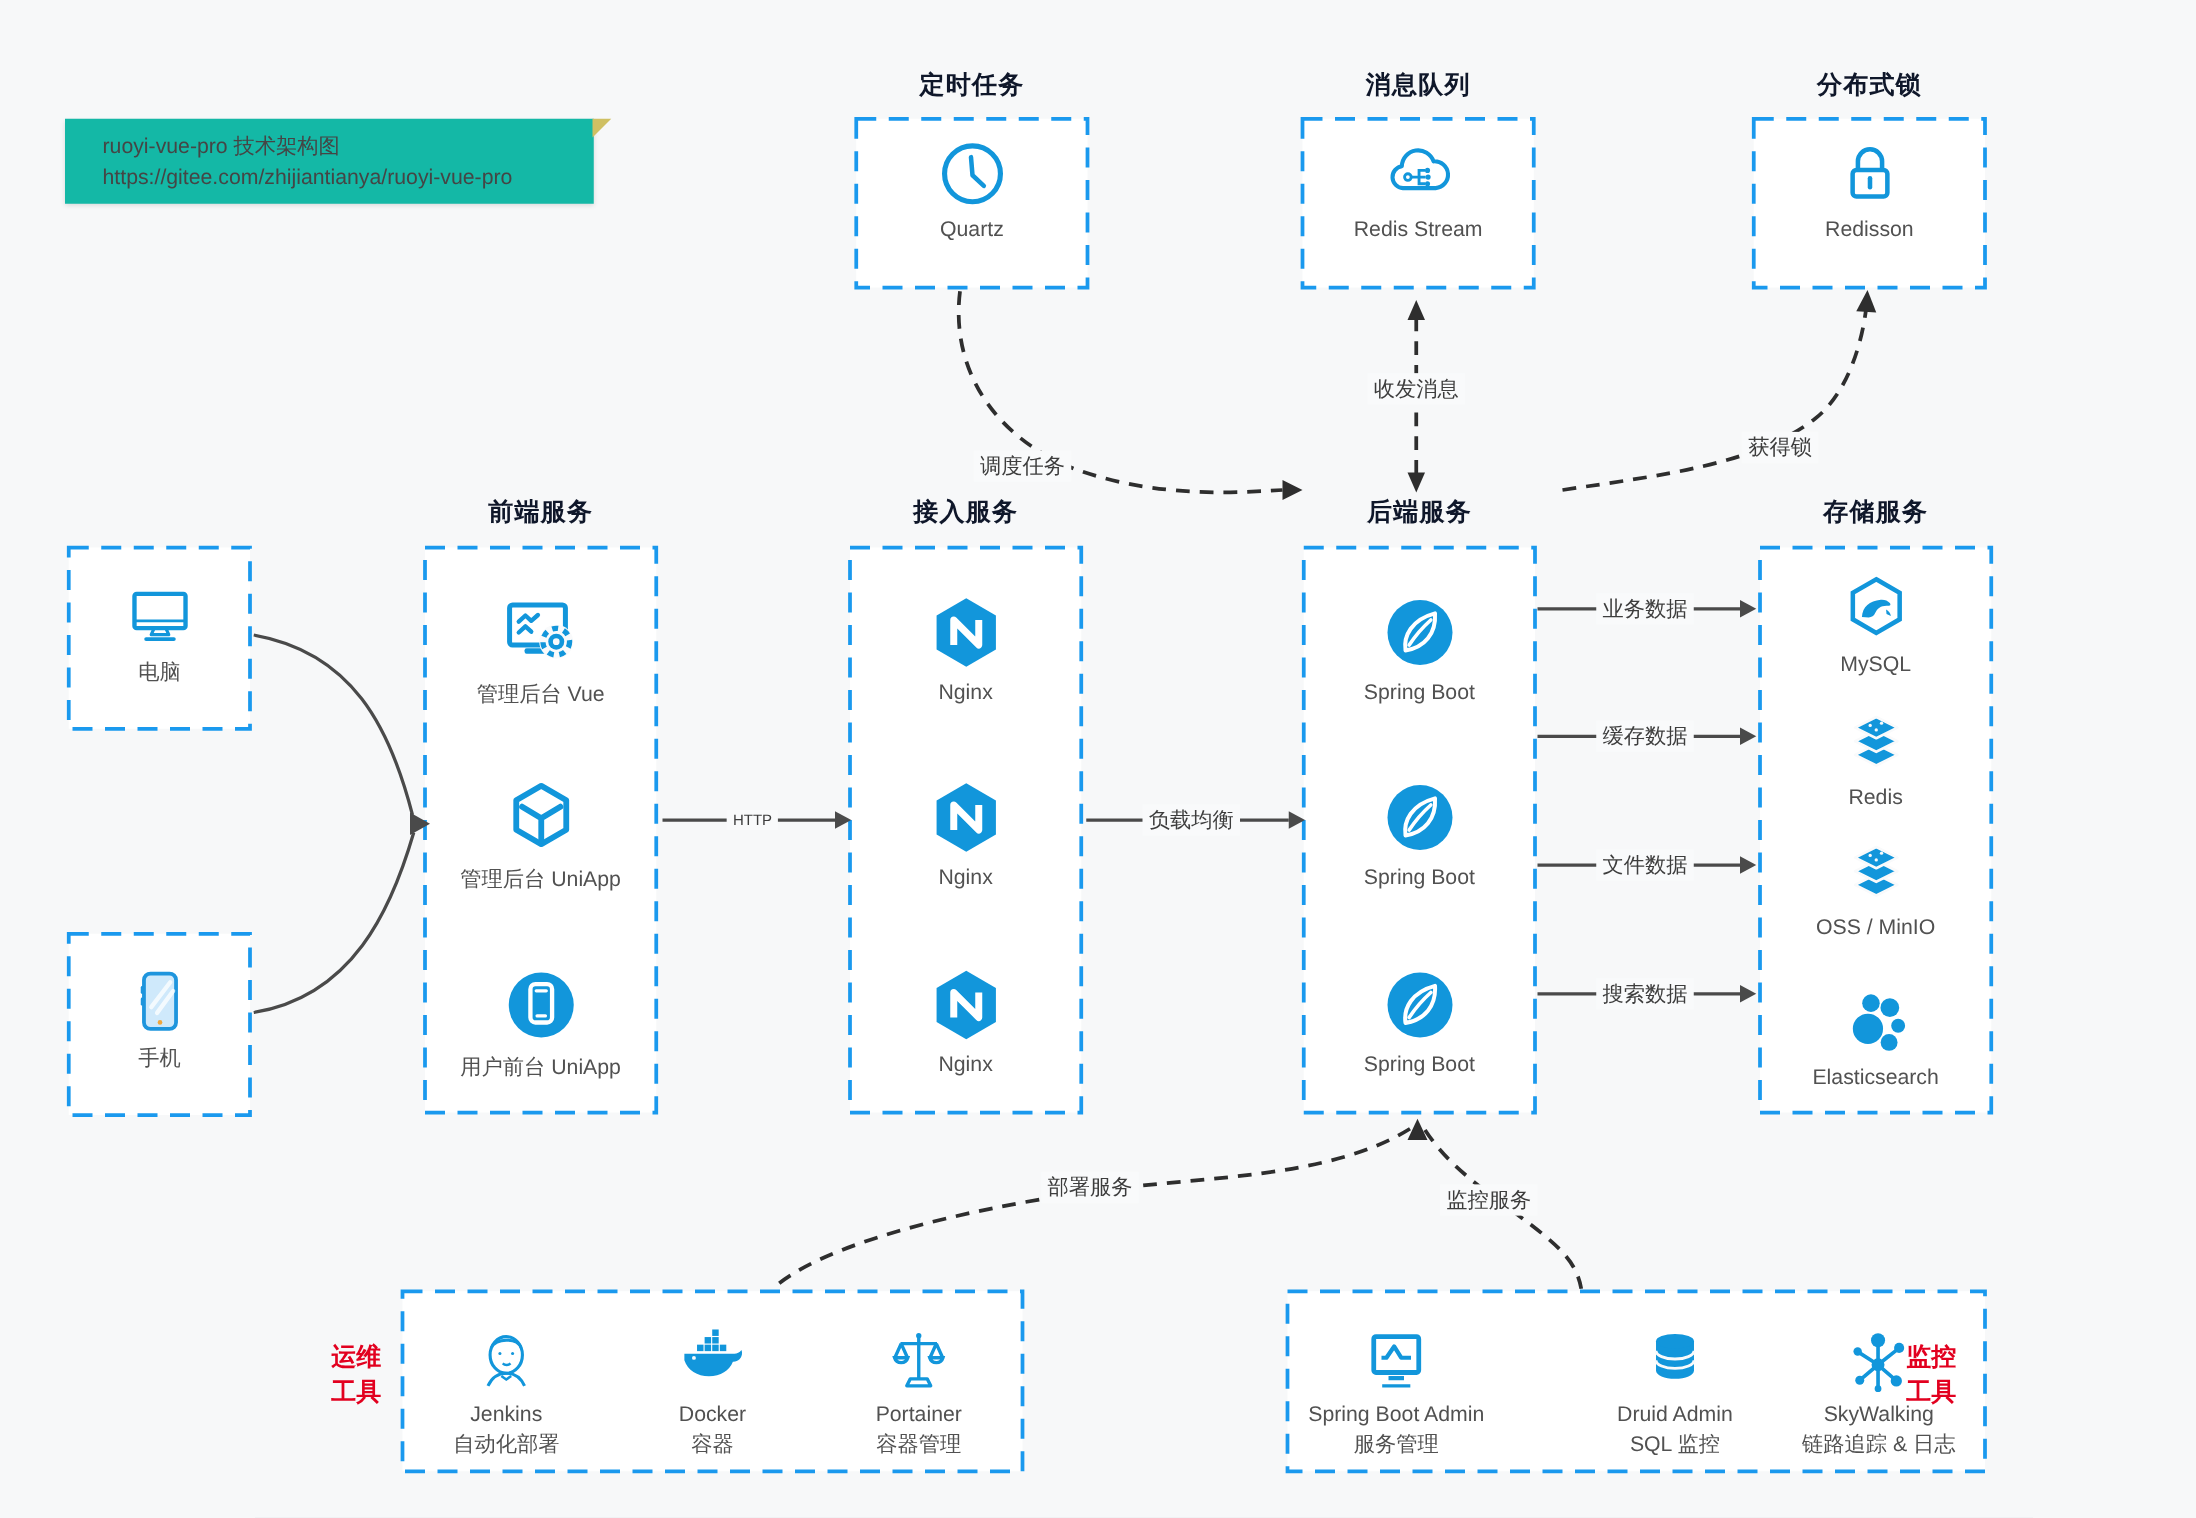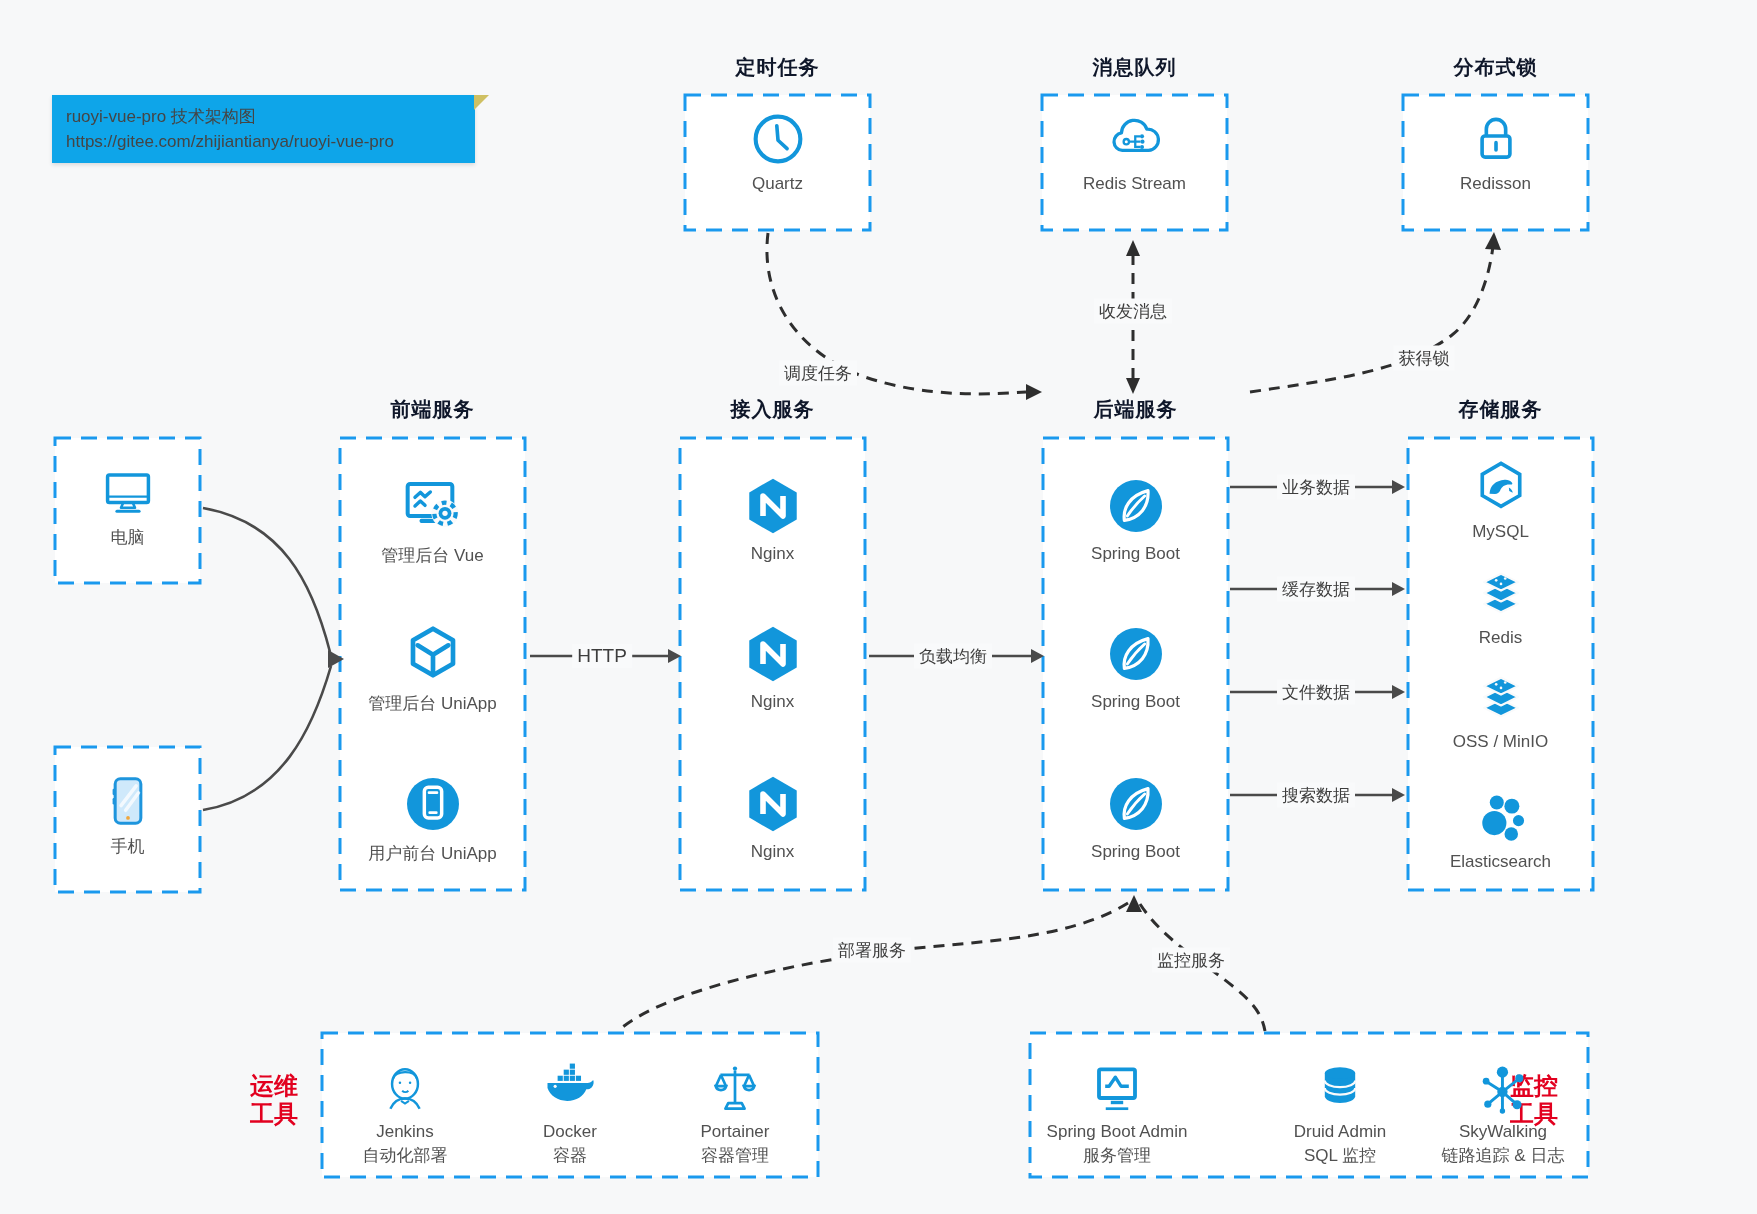--- a/index.html
+++ b/index.html
@@ -6,52 +6,52 @@
   .stage{
     position:relative;width:1757px;height:1214px;overflow:hidden;
     background:#f7f8f9;
     font-family:"Liberation Sans","DejaVu Sans",sans-serif;
     color:#515151;
   }
   .stage svg.bg{position:absolute;left:0;top:0;}
   
   .note{
     position:absolute;left:52px;top:95px;width:423px;height:68px;
-    background:#0ea5e9;box-shadow:0 2px 4px rgba(0,0,0,.12);
-    padding:9px 0 0 14px;box-sizing:border-box;
+    background:#14b8a6;box-shadow:0 2px 4px rgba(0,0,0,.12);
+    padding:9px 0 0 30px;box-sizing:border-box;
     font-size:17px;line-height:25px;color:#454545;
   }
   .note .fold{
     position:absolute;right:-14px;top:0;width:0;height:0;
     border-top:15px solid #cfc063;border-right:15px solid transparent;
   }
   
   .gtitle{
     position:absolute;width:185px;text-align:center;
     font-size:20px;font-weight:bold;color:#0f172a;letter-spacing:1px;
   }
   .side-label{
-    position:absolute;width:70px;
-    font-size:24px;font-weight:bold;color:#e2001f;line-height:28px;
+    position:absolute;width:70px;text-align:center;
+    font-size:20px;font-weight:bold;color:#e2001f;line-height:28px;
   }
   
   .nodeblk{
     position:absolute;display:flex;flex-direction:column;align-items:center;
   }
   .nodeblk .nlabel{margin-top:6px;font-size:17px;color:#515151;white-space:nowrap;text-align:center;}
   .nodeblk .ndesc{margin-top:2px;font-size:17px;color:#515151;white-space:nowrap;text-align:center;}
   .ic64{width:64px;height:64px;} .ic58{width:58px;height:58px;}
   .ic56{width:56px;height:56px;} .ic54{width:54px;height:54px;}
   
   .chip{
     position:absolute;transform:translate(-50%,-50%);
     background:#f9fafb;padding:1px 5px;font-size:17px;color:#3d3d3d;
     white-space:nowrap;
   }
-  .chip.en{font-size:19px;}
+  .chip.en{font-size:12px;}
 </style>
 </head>
 <body>
 
 <div class="stage">
 
   <svg class="bg" width="1757" height="1214" viewBox="0 0 1757 1214">
 
     <g fill="#ffffff" stroke="#1a99ee" stroke-width="3" stroke-dasharray="16 10">
       <rect x="685" y="95" width="185" height="135"></rect>

